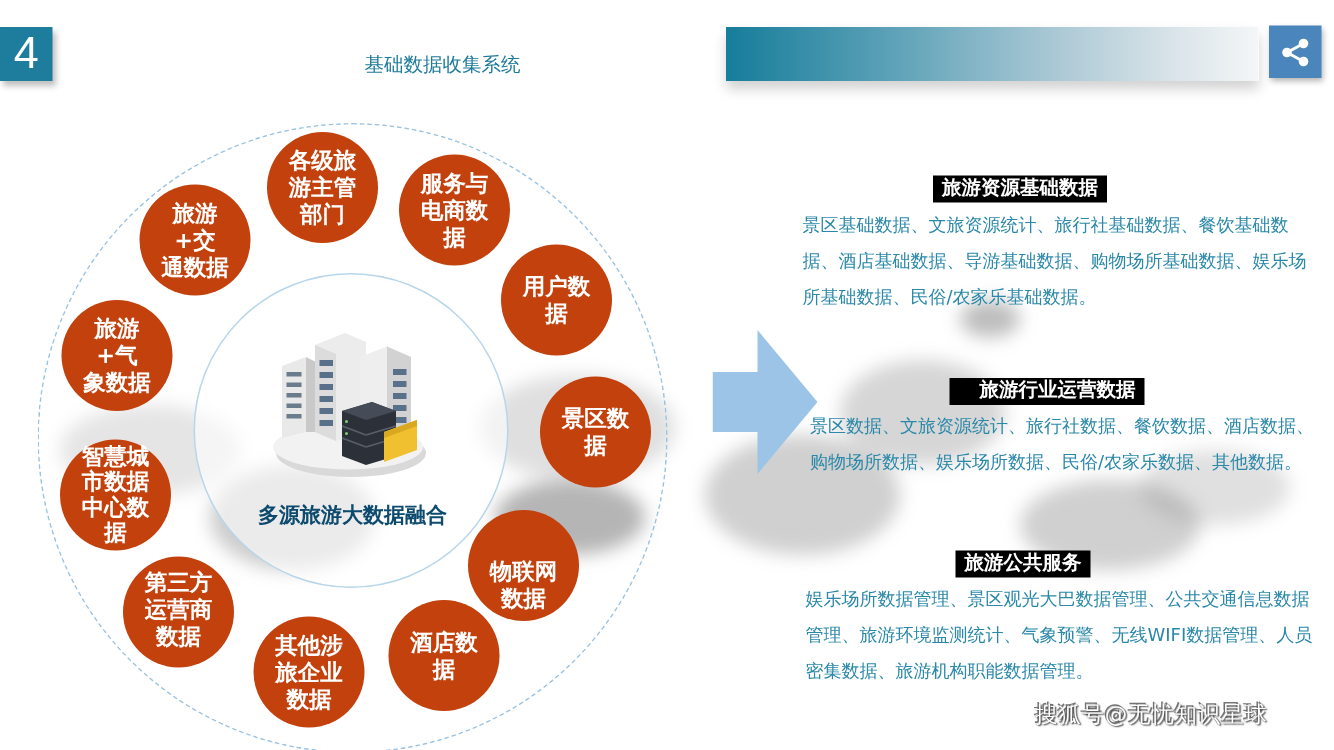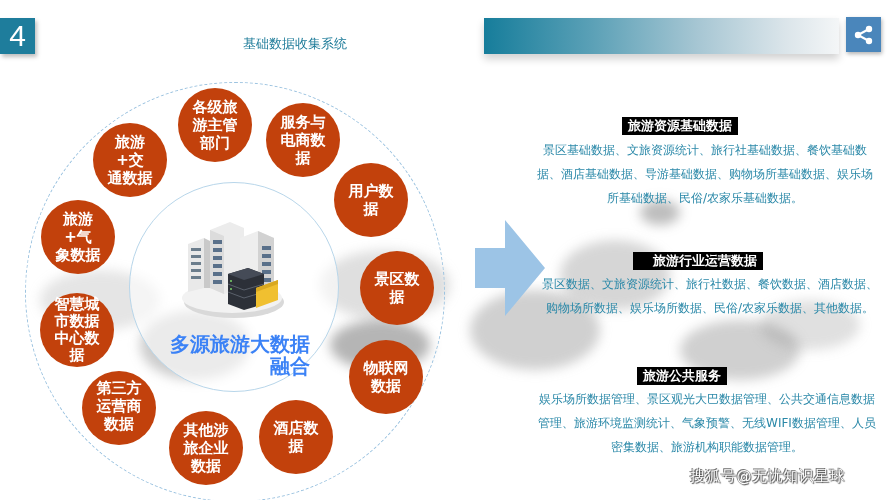--- a/index.html
+++ b/index.html
@@ -44,38 +44,38 @@
     border: 1px solid #b8d6ea; border-radius: 50%; background: rgba(255,255,255,0.6);
   }
   .bubble {
     position: absolute; width: 74px; height: 74px; border-radius: 50%;
     background: #c2410c; color: #fff; display: flex; align-items: center;
     justify-content: center; text-align: center; font-size: 15px; font-weight: bold;
     line-height: 18px; padding: 6px 12px; word-break: break-all;
   }
   .bubble span { display: block; }
   .center-label {
-    position: absolute; left: 160px; top: 333px; width: 150px; text-align: right;
-    font-size: 20px; font-weight: bold; color: #3b82f6; line-height: 22px;
+    position: absolute; left: 160px; top: 333px; width: 150px; text-align: center;
+    font-size: 14px; font-weight: bold; color: #0c4a6e; line-height: 22px;
   }
   .server-art { position: absolute; left: 178px; top: 218px; width: 112px; height: 104px; }
 
   
   .ink { position: absolute; border-radius: 50%; filter: blur(6px); pointer-events: none; }
 
   
   .arrow { position: absolute; left: 475px; top: 220px; width: 70px; height: 96px; }
 
   
   .sec-tag {
     position: absolute; background: #000000; color: #fff; font-size: 13px;
     font-weight: bold; line-height: 18px; padding: 0 6px; white-space: nowrap;
   }
   .sec-text {
-    position: absolute; color: #2a88a8; font-size: 12px; line-height: 24px; width: 340px; text-align: center;
+    position: absolute; color: #2a88a8; font-size: 12px; line-height: 24px; width: 340px;
   }
 
   .watermark {
     position: absolute; left: 690px; top: 465px; font-size: 15px; color: #fff;
     text-shadow: 0 0 1px #444, 1px 1px 1px #555, -1px -1px 0 #777;
     letter-spacing: 0.5px; line-height: 22px;
   }
 </style>
 </head>
 <body>
@@ -180,21 +180,21 @@
         <span>用户数</span>
         <span>据</span>
       </div>
   </div>
   <div class="bubble" style="left:360px;top:251px;">
     <div>
         <span>景区数</span>
         <span>据</span>
       </div>
   </div>
-  <div class="bubble" style="left:349px;top:340px;">
+  <div class="bubble" style="left:312px;top:340px;align-items:flex-end;">
     <div>
         <span>物联网</span>
         <span>数据</span>
       </div>
   </div>
   <div class="bubble" style="left:259px;top:400px;">
     <div>
         <span>酒店数</span>
         <span>据</span>
       </div>

